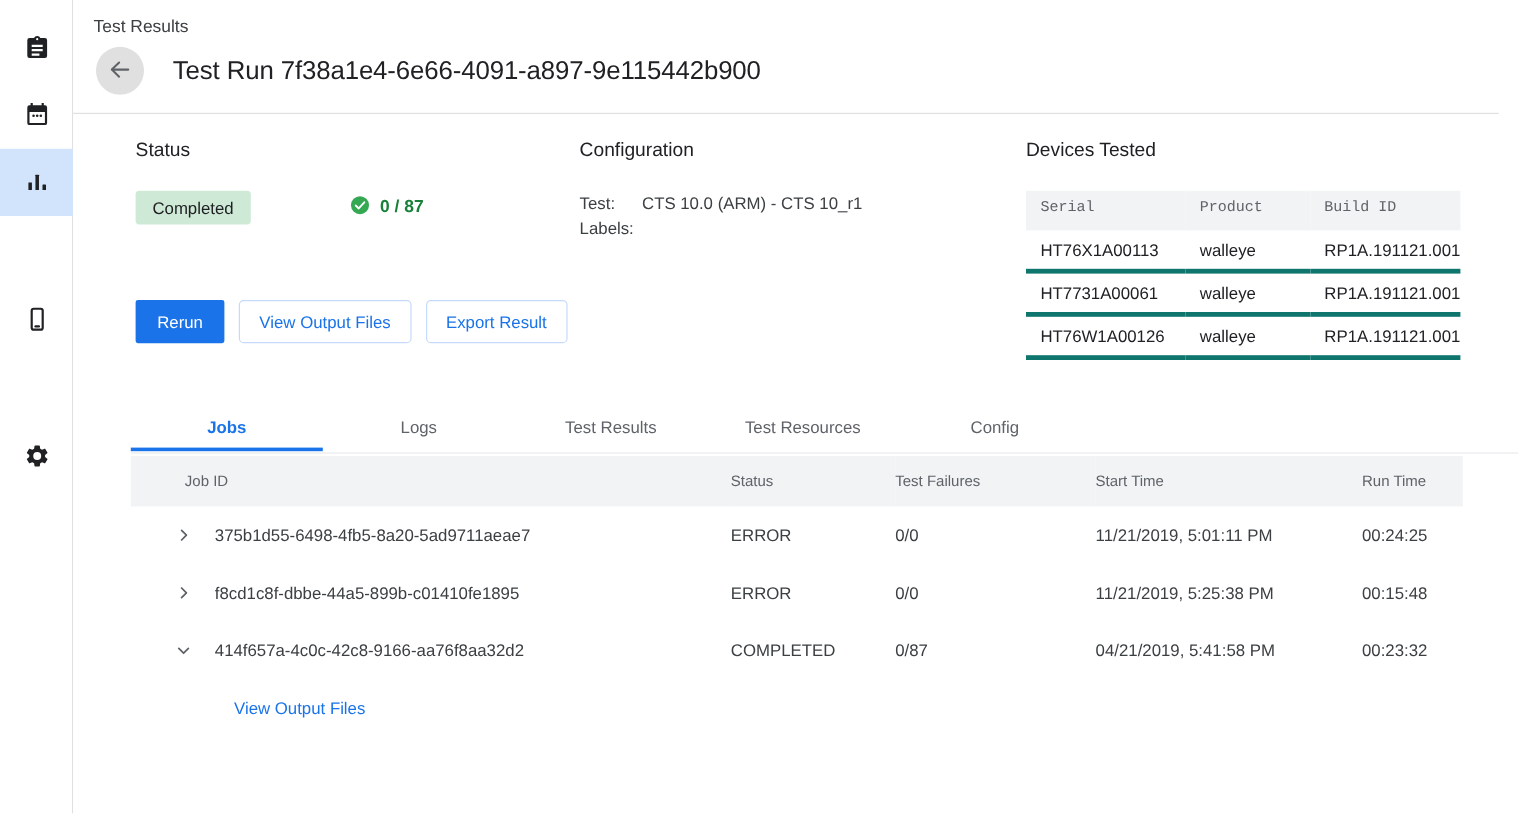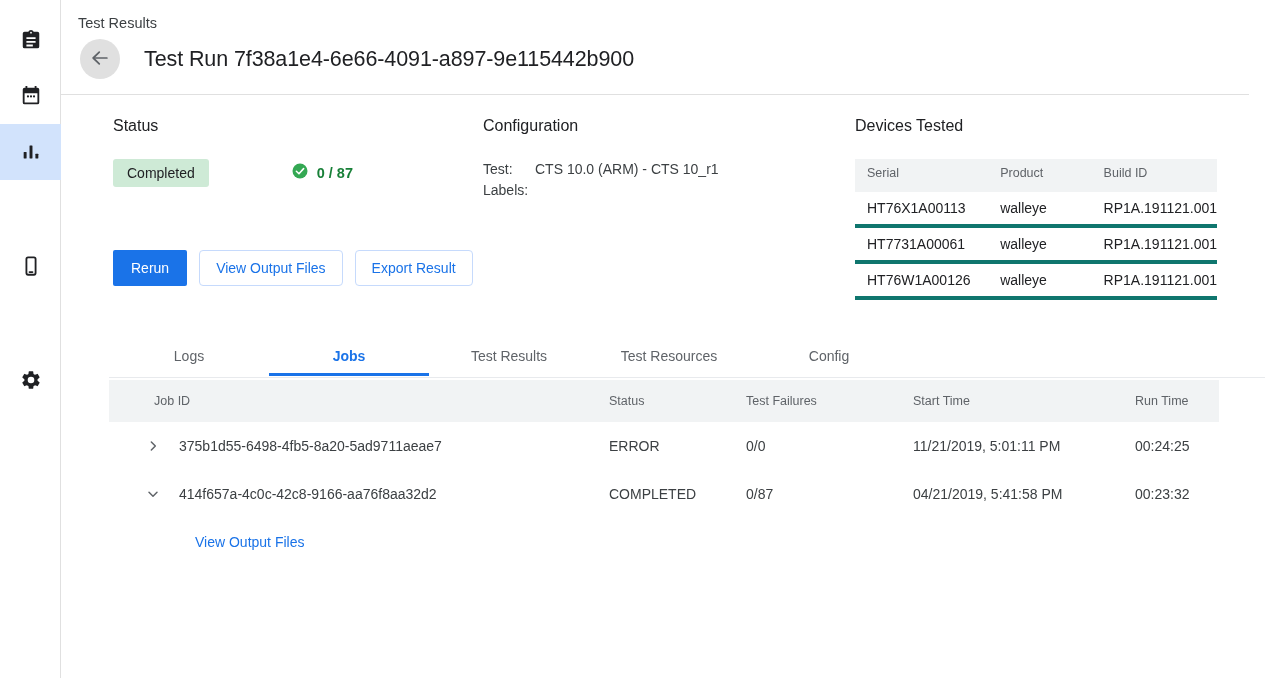--- a/index.html
+++ b/index.html
@@ -95,21 +95,21 @@
   .cfg-table { font-size: 14px; color: #3c4043; line-height: 21px; }
   .cfg-row { display: flex; }
   .cfg-key { width: 52px; flex: 0 0 52px; color: #3c4043; }
   .cfg-val { color: #3c4043; }
 
   
   .dev-table { width: 362px; border-collapse: collapse; font-size: 13px; }
   .dev-table thead th {
     background: #f1f3f4; color: #5f6368; font-weight: 400;
     text-align: left; font-size: 12.5px;
-    padding: 3px 0 9px 12px; height: 33px;
+    padding: 3px 0 9px 12px; height: 33px; font-family: Liberation Mono, monospace;
   }
   .dev-table tbody td {
     border-bottom: 4px solid #0f766e;
     padding: 8px 0 8px 12px; height: 32px;
     font-size: 14px; color: #202124; white-space: nowrap;
   }
   .dev-c1 { width: 137px; }
   .dev-c2 { width: 113px; }
 
   
@@ -310,22 +310,22 @@
               <td>HT76W1A00126</td>
               <td>walleye</td>
               <td>RP1A.191121.001</td>
             </tr>
           </tbody>
         </table>
       </div>
     </div>
 
     <div class="tabs">
+      <div class="tab tab-0 active">Jobs</div>
       <div class="tab tab-1">Logs</div>
-      <div class="tab tab-0 active">Jobs</div>
       <div class="tab tab-2">Test Results</div>
       <div class="tab tab-3">Test Resources</div>
       <div class="tab tab-4">Config</div>
     </div>
     <div class="tabs-underline"></div>
 
     <div class="jobs-wrap">
       <table class="jobs-table">
         <thead>
           <tr>
@@ -349,20 +349,36 @@
                 </span>
                 <span class="jobname sub">375b1d55-6498-4fb5-8a20-5ad9711aeae7</span>
               </div>
             </td>
             <td class="jc-st">ERROR</td>
             <td class="jc-tf">0/0</td>
             <td class="jc-sta">11/21/2019, 5:01:11 PM</td>
             <td class="jc-rt">00:24:25</td>
           </tr>
 
+          <tr>
+            <td class="jc-id">
+              <div class="jobrow-id">
+                <span class="chev indent-1">
+                  <svg width="16" height="16" viewBox="0 0 24 24" fill="none" stroke="#5f6368" stroke-width="2.2" stroke-linecap="round" stroke-linejoin="round">
+                      <polyline points="9.5,6 15.5,12 9.5,18"></polyline>
+                    </svg>
+                </span>
+                <span class="jobname sub">f8cd1c8f-dbbe-44a5-899b-c01410fe1895</span>
+              </div>
+            </td>
+            <td class="jc-st">ERROR</td>
+            <td class="jc-tf">0/0</td>
+            <td class="jc-sta">11/21/2019, 5:25:38 PM</td>
+            <td class="jc-rt">00:15:48</td>
+          </tr>
 
           <tr>
             <td class="jc-id">
               <div class="jobrow-id">
                 <span class="chev indent-1">
                   <svg width="16" height="16" viewBox="0 0 24 24" fill="none" stroke="#5f6368" stroke-width="2.2" stroke-linecap="round" stroke-linejoin="round">
                       <polyline points="6,9.5 12,15.5 18,9.5"></polyline>
                     </svg>
                 </span>
                 <span class="jobname sub">414f657a-4c0c-42c8-9166-aa76f8aa32d2</span>

